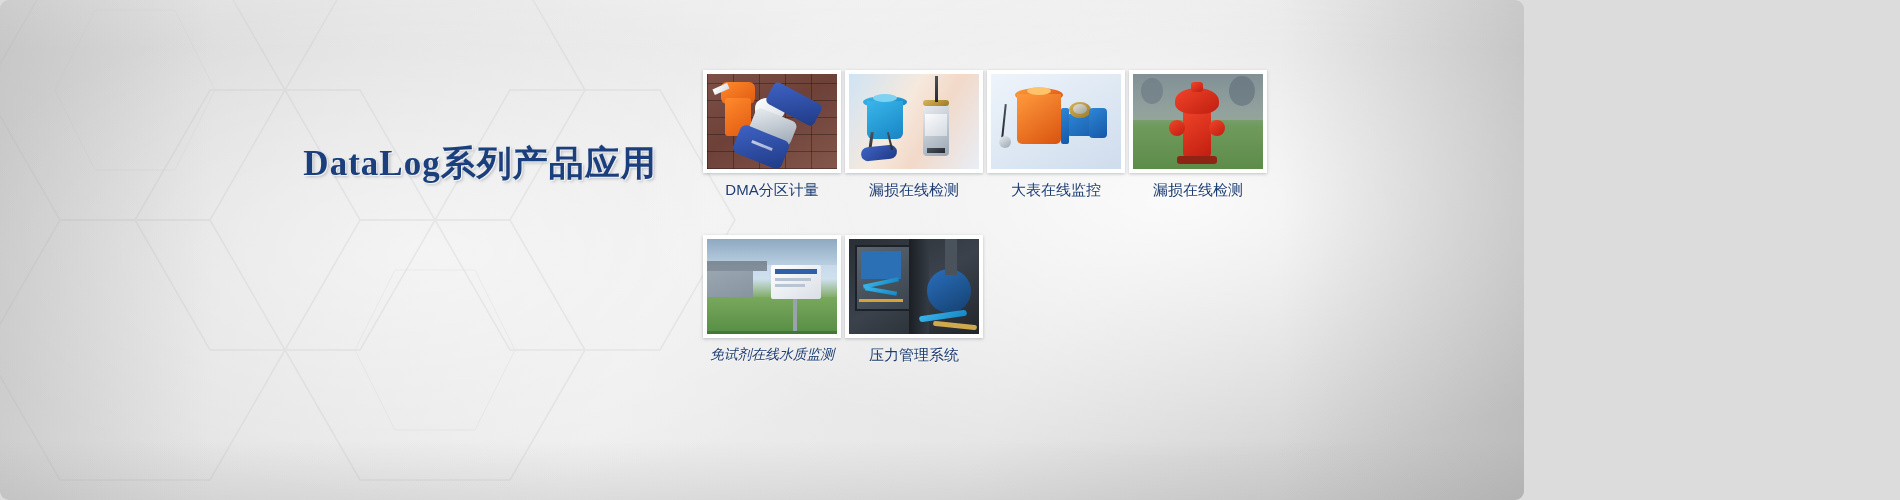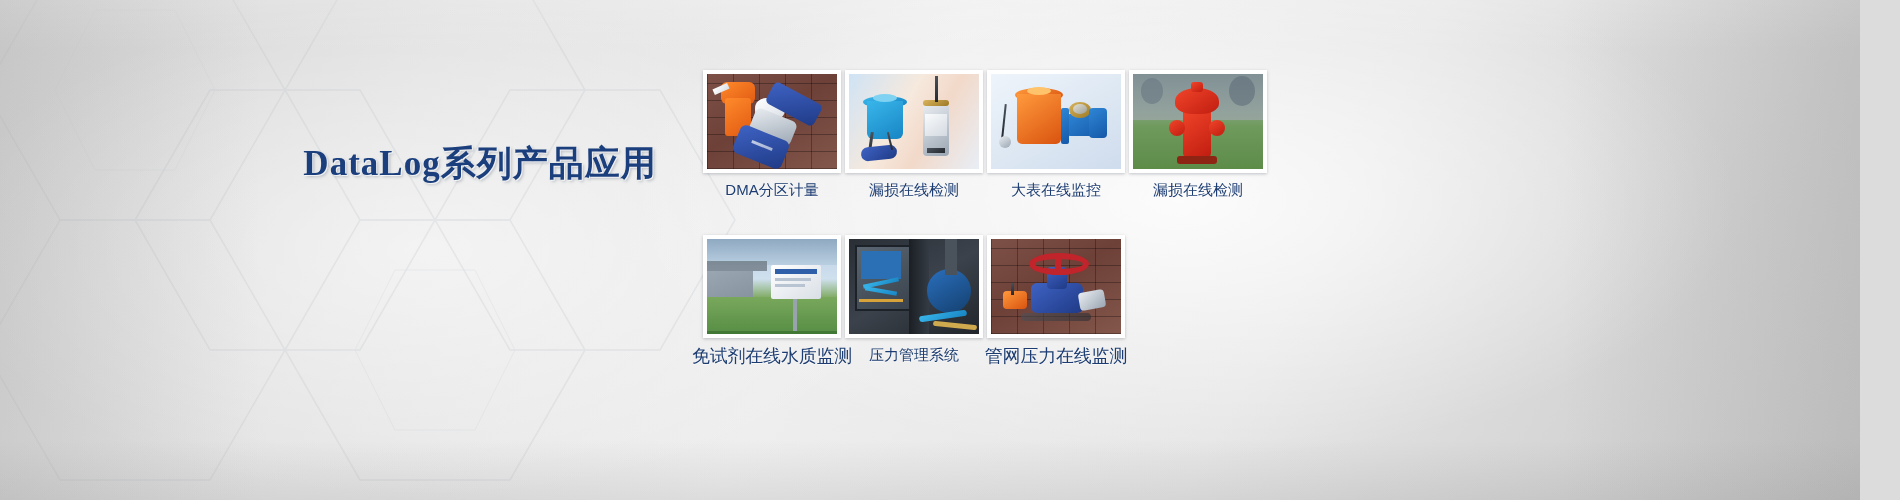--- a/index.html
+++ b/index.html
@@ -2,25 +2,26 @@
 <html><head>
 <meta charset="utf-8">
 <style>
   html,body{margin:0;padding:0;}
   body{
     width:1900px;height:500px;overflow:hidden;
     font-family:"Liberation Sans","DejaVu Sans",sans-serif;
     background:#dcdcdc;
   }
   .banner{
-    position:relative;width:1860px;height:500px;overflow:hidden;
+    position:relative;width:1524px;height:500px;overflow:hidden;
     background:
       radial-gradient(ellipse 900px 420px at 1180px 200px, rgba(255,255,255,0.85) 0%, rgba(255,255,255,0.0) 62%),
       radial-gradient(ellipse 700px 360px at 430px 250px, rgba(255,255,255,0.55) 0%, rgba(255,255,255,0.0) 70%),
       linear-gradient(118deg, #d4d4d4 0%, #e3e3e3 22%, #eeeeee 46%, #e6e6e6 68%, #d2d2d2 88%, #c9c9c9 100%);
+    border-radius: 9px;
   }
   
   .hexes{position:absolute;left:0;top:0;width:760px;height:500px;opacity:0.5;pointer-events:none;}
   .vignette{
     position:absolute;inset:0;pointer-events:none;
     background:
       linear-gradient(to right, rgba(150,150,150,0.22) 0%, rgba(150,150,150,0) 14%),
       linear-gradient(to left, rgba(150,150,150,0.28) 0%, rgba(150,150,150,0) 16%),
       linear-gradient(to bottom, rgba(255,255,255,0.18) 0%, rgba(255,255,255,0) 10%),
       linear-gradient(to top, rgba(140,140,140,0.18) 0%, rgba(140,140,140,0) 12%);
@@ -60,21 +61,21 @@
     width:138px;height:103px;box-sizing:border-box;
     background:#ffffff;padding:4px;
     box-shadow:0 1px 3px rgba(90,95,105,0.35);
   }
   .thumb .pic{width:100%;height:100%;position:relative;overflow:hidden;}
   .caption{
     margin-top:9px;font-size:15px;line-height:1.1;
     color:#1d3d72;font-weight:500;white-space:nowrap;
     text-shadow:0 1px 0 rgba(255,255,255,0.6);
   }
-  .caption.wide{font-size:18px;letter-spacing:-0.2px;}
+  .caption.wide{font-size:14px;letter-spacing:-0.2px;font-style:italic;}
 
   
   .sc{position:absolute;inset:0;}
 
   
   .brick{
     background:
       repeating-linear-gradient(0deg,  rgba(0,0,0,0.30) 0 1px, rgba(0,0,0,0) 1px 17px),
       repeating-linear-gradient(90deg, rgba(0,0,0,0.30) 0 1px, rgba(0,0,0,0) 1px 26px),
       linear-gradient(150deg,#7e5148 0%,#6d4038 45%,#84574c 100%);
@@ -247,33 +248,16 @@
             <div class="ell" style="left:78px;top:30px;width:44px;height:44px;background:linear-gradient(150deg,#2a6fbd,#14406f);"></div>
             <div class="rct" style="left:96px;top:0;width:12px;height:36px;background:#4a525b;"></div>
             <div class="rct cyan" style="left:70px;top:74px;width:48px;height:6px;border-radius:3px;transform:rotate(-8deg);"></div>
             <div class="rct" style="left:84px;top:84px;width:44px;height:5px;background:#cfa94e;border-radius:3px;transform:rotate(6deg);"></div>
           </div>
         </div>
       </div>
       <div class="caption">压力管理系统</div>
     </div>
 
-    <div class="card">
-      <div class="thumb">
-        <div class="pic">
-          <div class="sc brick">
-            <div class="rct blue" style="left:40px;top:44px;width:52px;height:30px;border-radius:6px;"></div>
-            <div class="rct blue" style="left:56px;top:28px;width:20px;height:22px;border-radius:4px;"></div>
-            <div class="ell" style="left:38px;top:14px;width:60px;height:22px;border-radius:50%;border:6px solid #c1242a;box-sizing:border-box;background:transparent;"></div>
-            <div class="rct" style="left:64px;top:18px;width:6px;height:16px;background:#c1242a;"></div>
-            <div class="rct orange2" style="left:12px;top:52px;width:24px;height:18px;border-radius:4px;"></div>
-            <div class="rct dark" style="left:20px;top:44px;width:3px;height:12px;"></div>
-            <div class="rct steel" style="left:88px;top:52px;width:26px;height:18px;border-radius:4px;transform:rotate(-10deg);"></div>
-            <div class="rct dark" style="left:30px;top:74px;width:70px;height:8px;border-radius:4px;opacity:.55;"></div>
-          </div>
-        </div>
-      </div>
-      <div class="caption wide">管网压力在线监测</div>
-    </div>
 
 
   </div>
 </div>
 
 </body></html>

